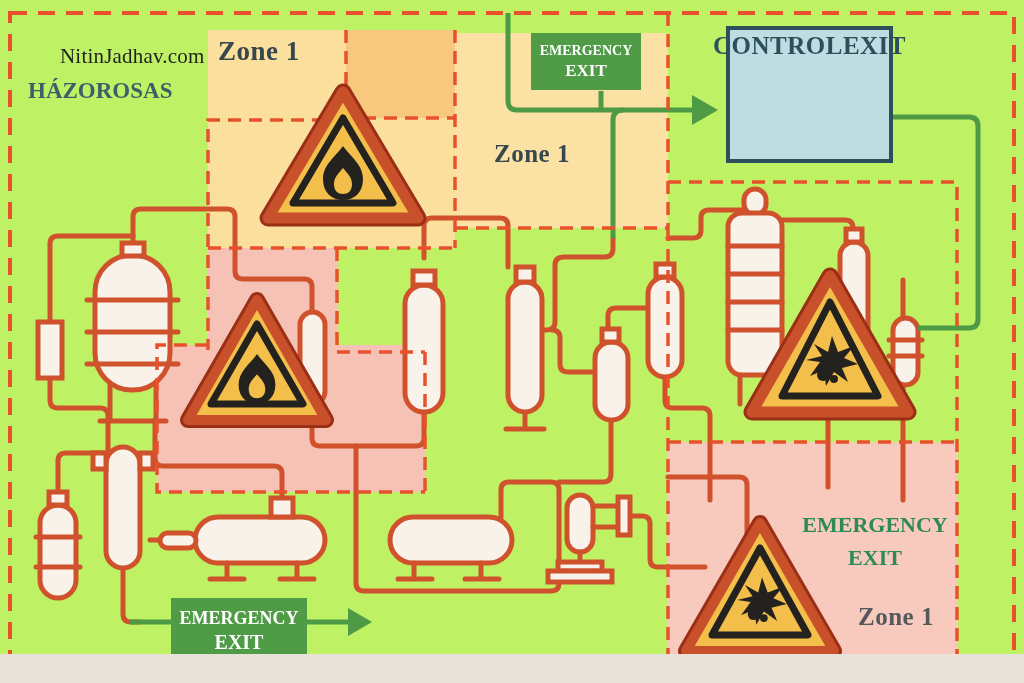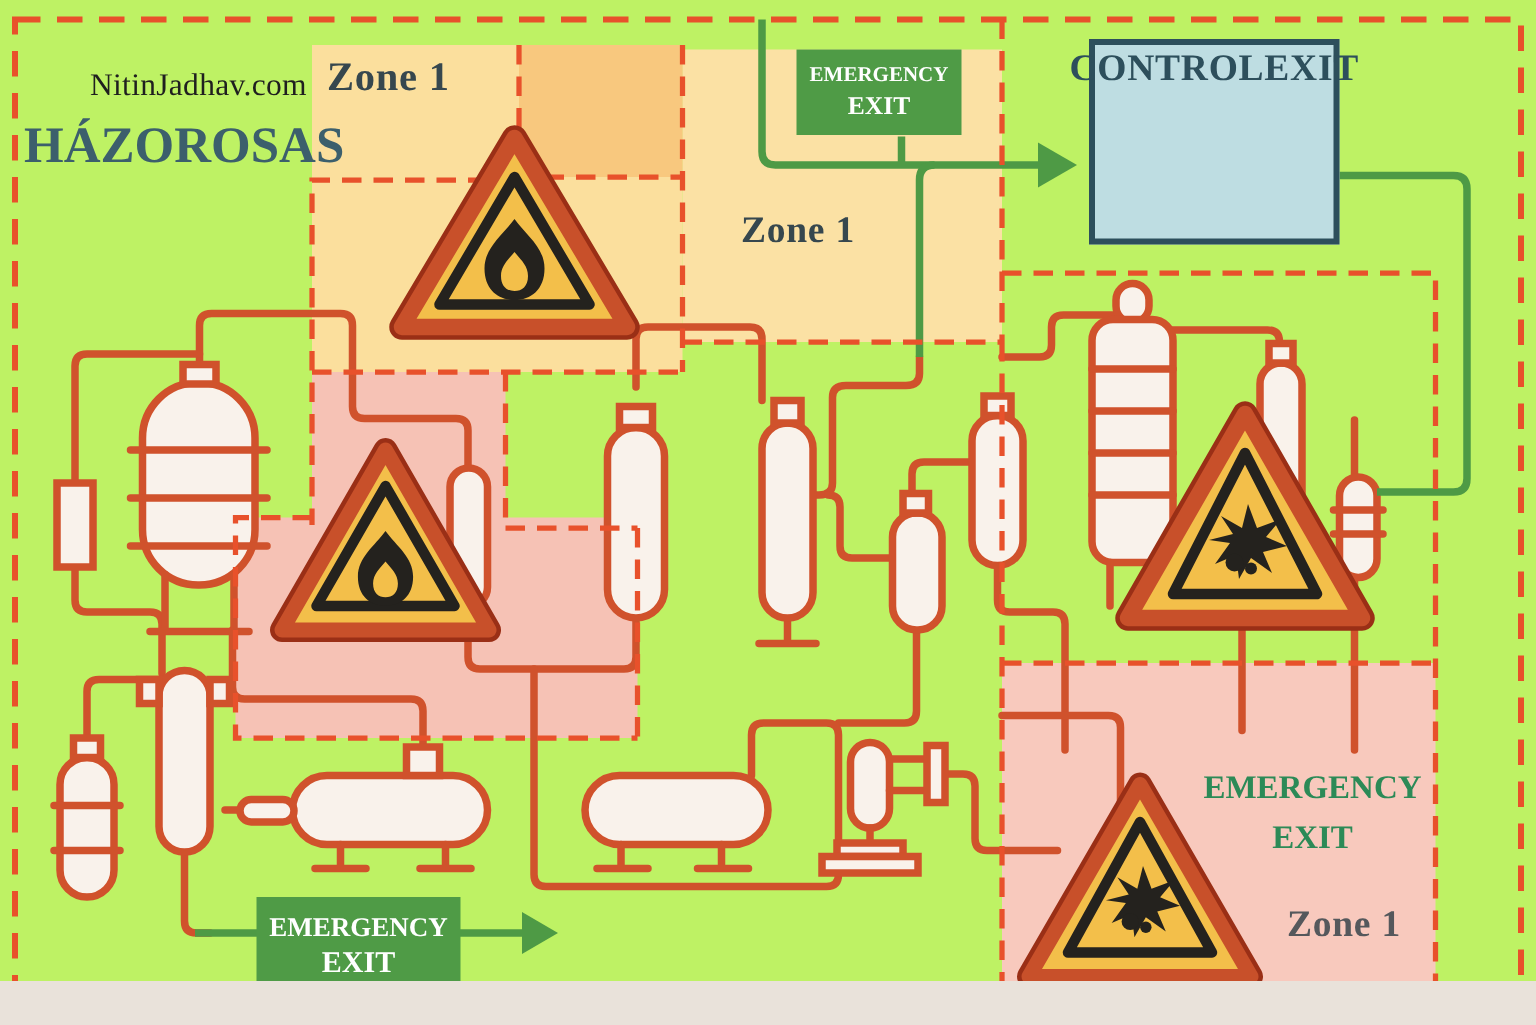--- a/index.html
+++ b/index.html
@@ -1,21 +1,21 @@
 <!DOCTYPE html>
 <html><head>
 <meta charset="utf-8">
 <style>
   html,body{margin:0;padding:0;background:#e9e2da;}
   .stage{position:relative;width:1024px;height:654px;background:#bef264;overflow:hidden;
          font-family:Liberation Serif, serif;}
   .stage svg{position:absolute;left:0;top:0;}
   .abs{position:absolute;}
   .watermark{left:60px;top:44px;font-size:21px;color:#1f1f1f;font-weight:500;letter-spacing:.2px;}
-  .title{left:16px;top:78px;width:190px;text-align:left;font-size:34px;font-weight:800;
+  .title{left:28px;top:78px;width:190px;text-align:left;font-size:23px;font-weight:800;
          color:#3c5f6c;line-height:1.16;}
   .zone-label{font-size:27px;font-weight:800;color:#36474e;letter-spacing:.5px;}
   .zone-a{left:218px;top:36px;}
   .zone-b{left:494px;top:140px;font-size:25px;}
   .zone-c{left:858px;top:603px;font-size:25px;color:#55585c;}
   .badge{background:#4f9b46;color:#ffffff;font-weight:800;text-align:center;
          display:flex;flex-direction:column;justify-content:center;line-height:1.25;}
   .badge-top{left:531px;top:33px;width:110px;height:57px;font-size:14px;}
   .badge-top .l2{font-size:17px;}
   .badge-bottom{left:171px;top:598px;width:136px;height:66px;font-size:18px;}

